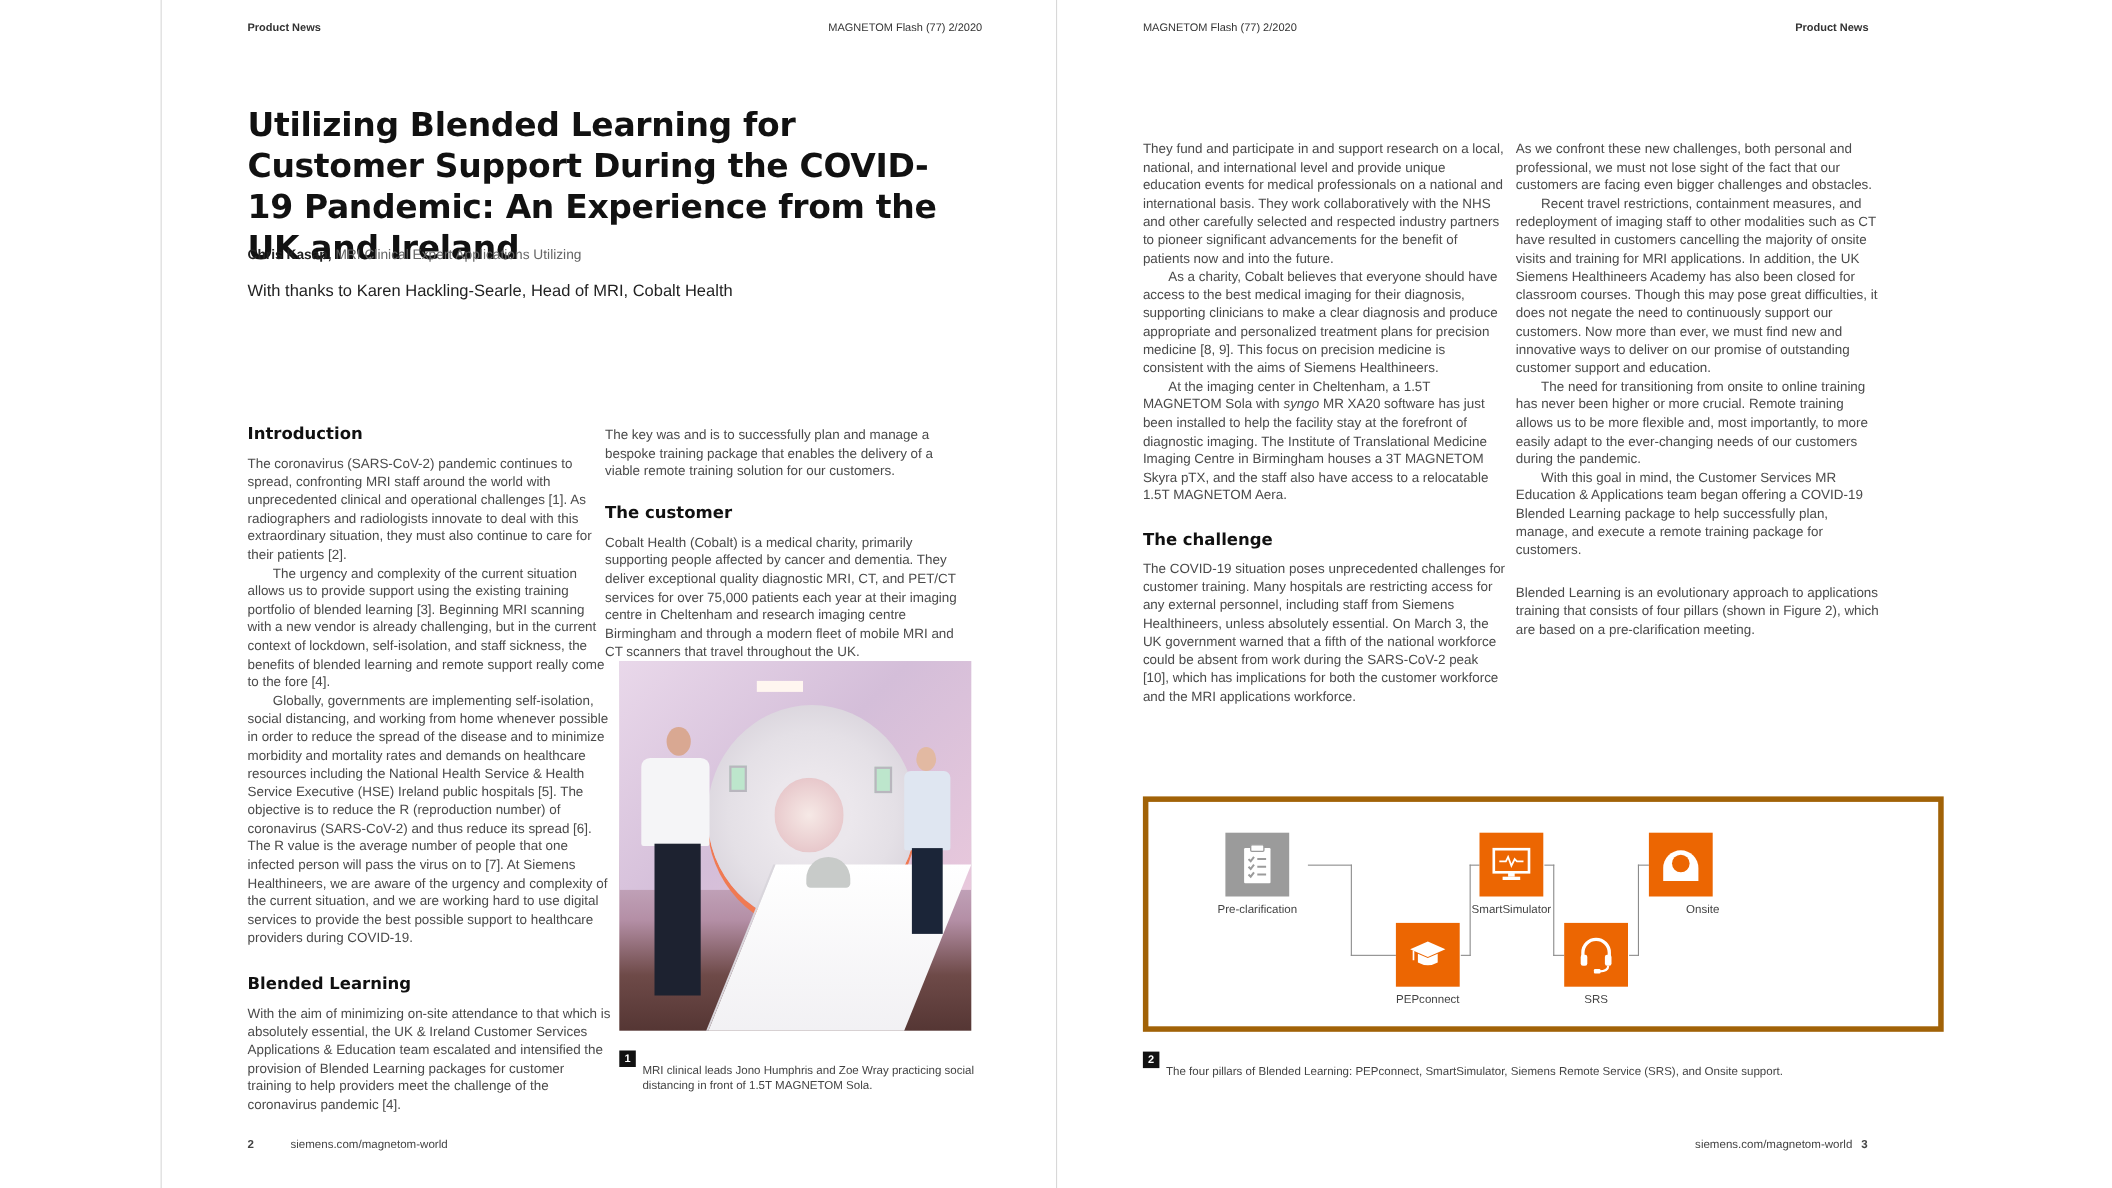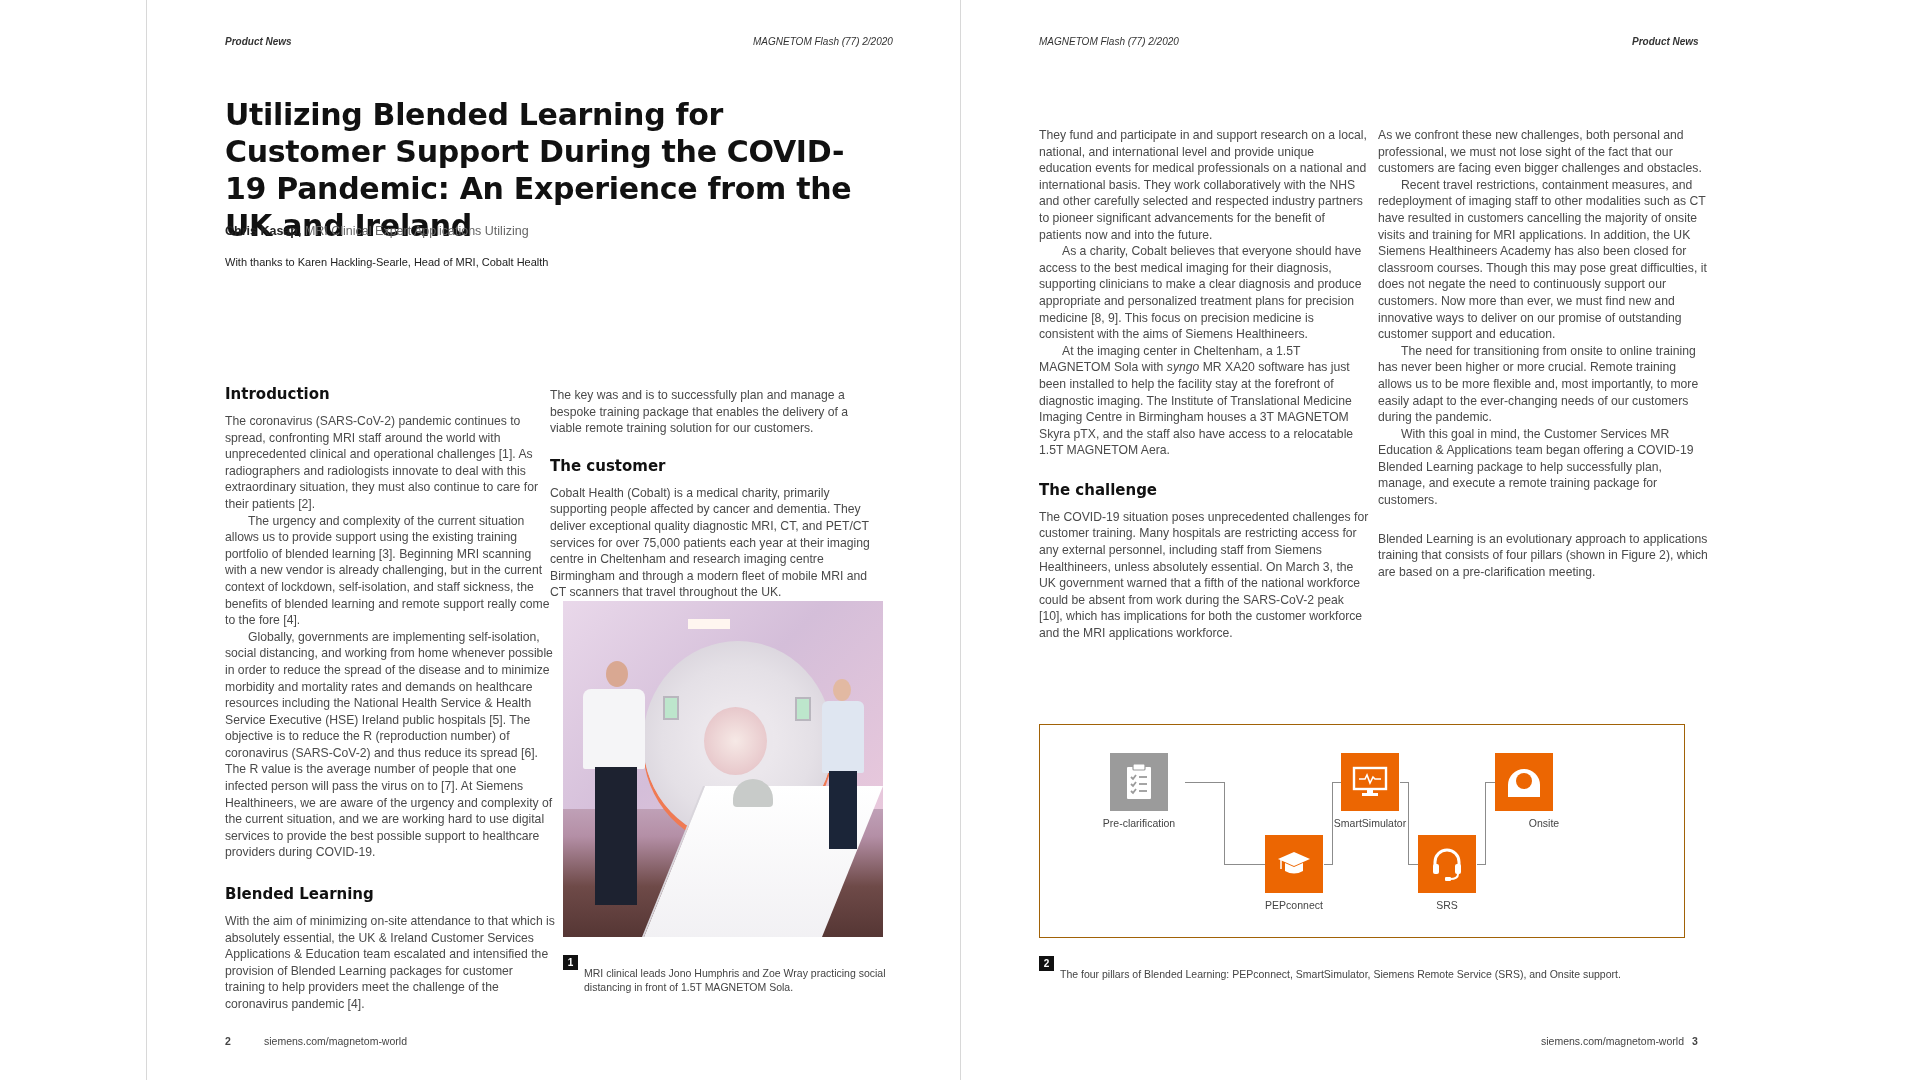--- a/index.html
+++ b/index.html
@@ -1,29 +1,29 @@
 <!DOCTYPE html>
 <html><head>
 <meta charset="utf-8">
 <style>
   * { box-sizing: border-box; margin: 0; padding: 0; }
   html, body { width: 1920px; height: 1080px; background: #ffffff; overflow: hidden; }
   body { position: relative; font-family: "Liberation Sans", "DejaVu Sans", sans-serif; color: #333333; }
 
   .edge-line { position: absolute; top: 0; width: 1px; height: 1080px; background: #d8d8d8; }
 
-  .hdr { position: absolute; top: 36px; font-size: 10px; color: #333; white-space: nowrap; font-style: italic; }
+  .hdr { position: absolute; top: 20px; font-size: 10px; color: #333; white-space: nowrap; }
   .hdr.bold { font-weight: bold; }
   .ftr { position: absolute; top: 1035px; font-size: 10.5px; color: #444; white-space: nowrap; }
   .ftr.num { font-weight: bold; }
 
   .title { position: absolute; left: 225px; top: 96px; width: 640px; font-family: "DejaVu Sans", sans-serif; font-weight: bold; font-size: 30px; line-height: 37px; color: #111; letter-spacing: -0.3px; }
   .byline { position: absolute; left: 225px; top: 224px; font-size: 12.5px; color: #666; white-space: nowrap; }
   .byline b { color: #222; font-weight: bold; }
-  .thanks { position: absolute; left: 225px; top: 256px; font-size: 11px; color: #222; white-space: nowrap; }
+  .thanks { position: absolute; left: 225px; top: 256px; font-size: 15px; color: #222; white-space: nowrap; }
 
   .col { position: absolute; font-size: 12.2px; line-height: 16.6px; color: #4a4a4a; margin-top: 14px; }
   .col p { margin: 0; }
   .col p.indent { text-indent: 23px; }
   .col h2 { font-family: "DejaVu Sans", sans-serif; font-weight: bold; font-size: 15px; color: #111; margin: 0 0 10px 0; line-height: 18px; }
   .col .gap { height: 24px; }
   .col i { font-style: italic; }
 
   .photo { position: absolute; left: 563px; top: 601px; width: 320px; height: 336px; overflow: hidden;
     background: linear-gradient(180deg, #d9c9dc 0%, #e6d3e3 20%, #d7c4d9 45%, #b48fa6 70%, #6e4a48 85%, #553634 100%); }
@@ -39,21 +39,21 @@
   .photo .p1-shirt { left: 20px; top: 88px; width: 62px; height: 80px; background: #f5f5f7; border-radius: 8px 8px 2px 2px; }
   .photo .p1-legs { left: 32px; top: 166px; width: 42px; height: 138px; background: #1d2230; }
   .photo .p2-head { left: 270px; top: 78px; width: 18px; height: 22px; border-radius: 50%; background: #e2b9a2; }
   .photo .p2-shirt { left: 259px; top: 100px; width: 42px; height: 72px; background: #dfe6f1; border-radius: 6px 6px 2px 2px; }
   .photo .p2-legs { left: 266px; top: 170px; width: 28px; height: 78px; background: #1b2538; }
 
   .caption { position: absolute; font-size: 10.5px; line-height: 13.5px; color: #444; }
   .caption .badge { position: absolute; left: 0; top: 1px; width: 15px; height: 15px; background: #111; color: #fff; font-weight: bold; font-size: 10px; text-align: center; line-height: 15px; }
   .caption .ctext { position: absolute; left: 21px; top: 0; white-space: nowrap; margin-top: 13px; }
 
-  .figure { position: absolute; left: 1039px; top: 724px; width: 646px; height: 214px; border: 1px solid #a16207; background: #fff; }
+  .figure { position: absolute; left: 1039px; top: 724px; width: 728px; height: 214px; border: 5px solid #a16207; background: #fff; }
   .node { position: absolute; width: 58px; height: 58px; display: flex; align-items: center; justify-content: center; }
   .node.gray { background: #9b9b9b; }
   .node.orange { background: #ec6602; }
   .node-label { position: absolute; font-size: 10.5px; color: #444; white-space: nowrap; transform: translateX(-50%); }
   .connector { position: absolute; border-color: #8c8c8c; border-style: solid; border-width: 0; }
 </style>
 </head>
 <body>
 
 <div class="edge-line" style="left:146px;"></div>

